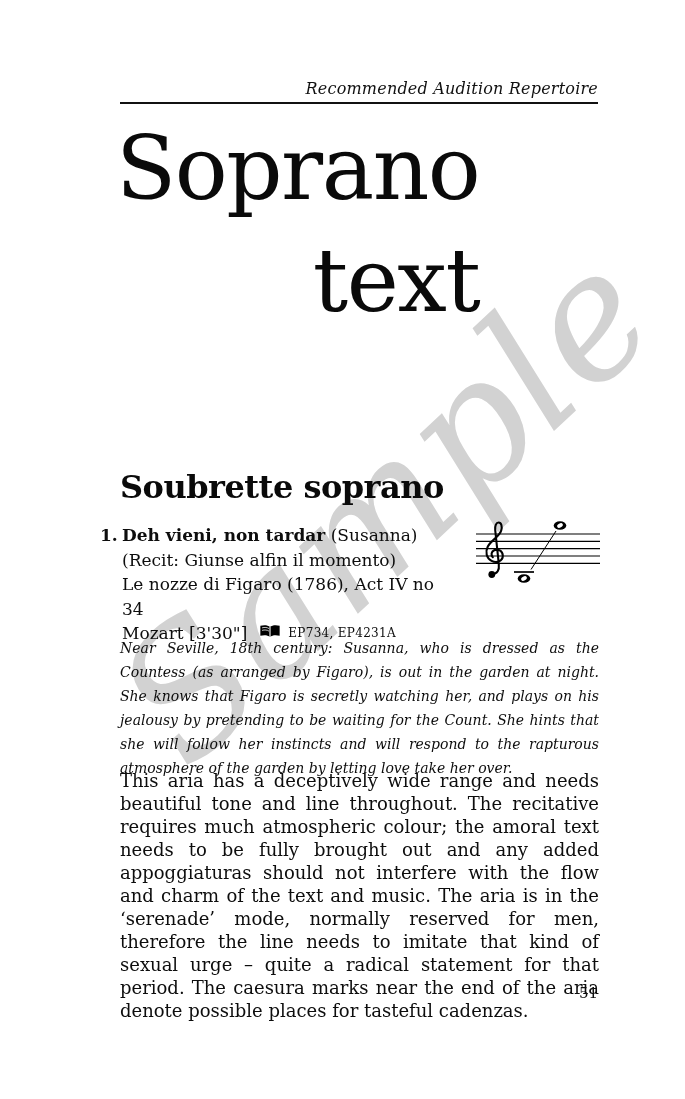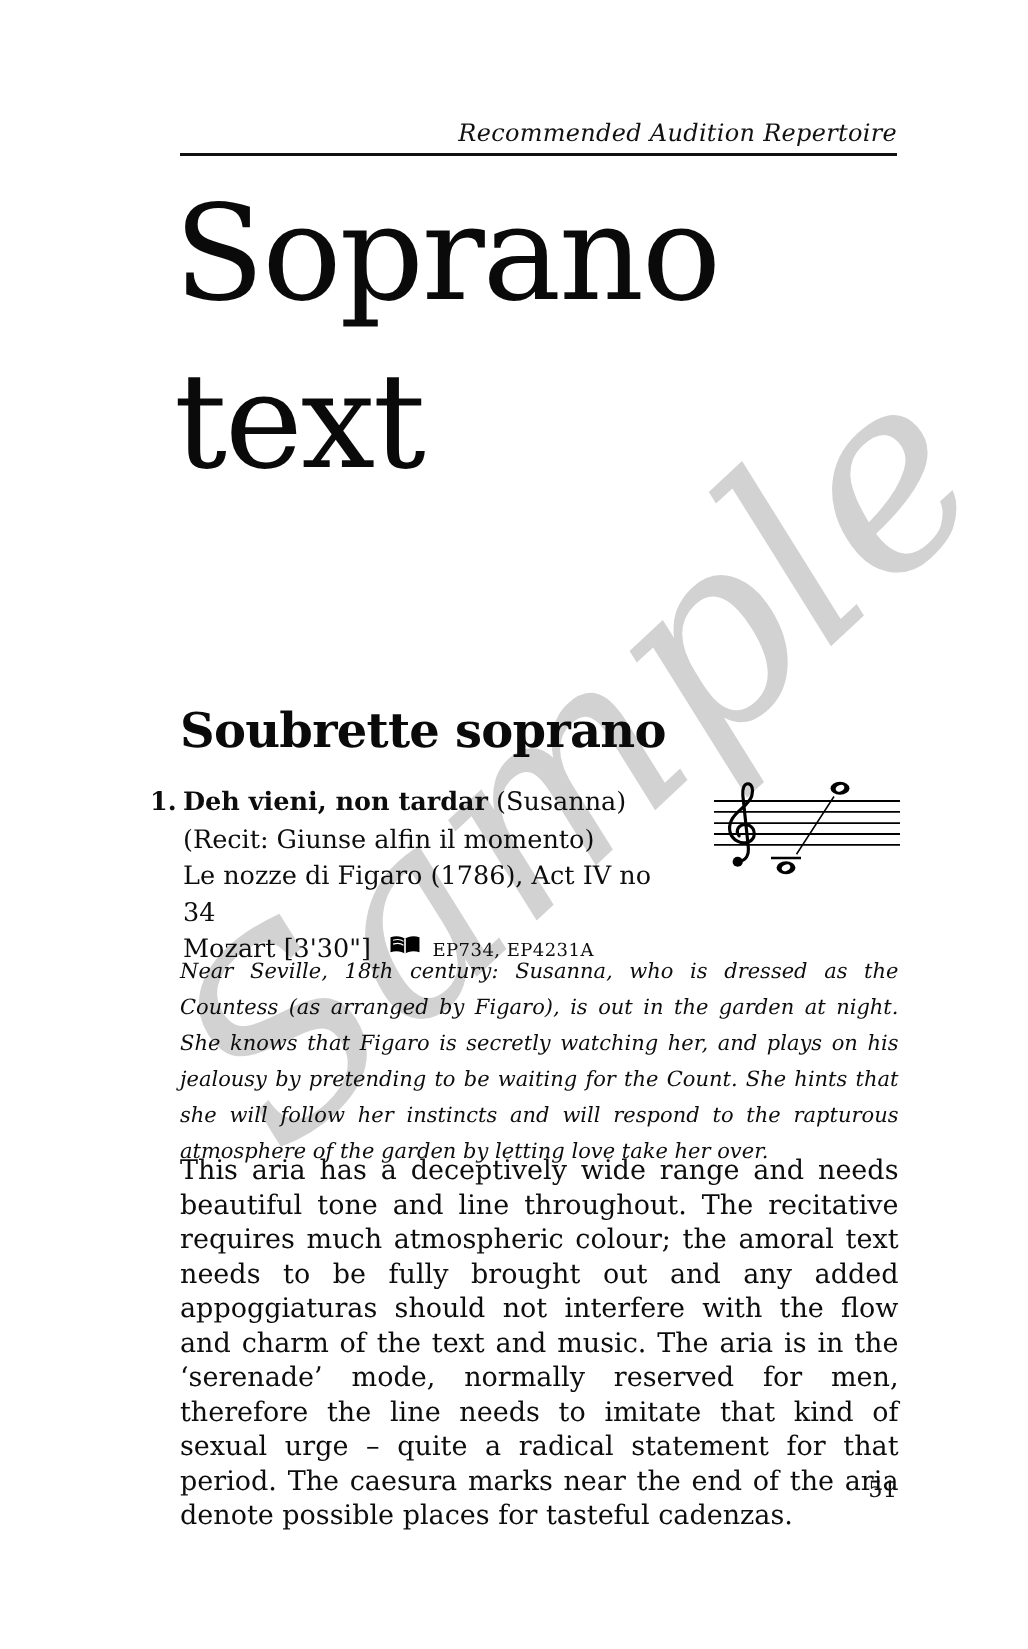--- a/index.html
+++ b/index.html
@@ -52,21 +52,21 @@
 
   .page-title {
     position: absolute;
     left: 116px;
     top: 113px;
     font-size: 88px;
     line-height: 112px;
     letter-spacing: -1.5px;
     color: #0a0a0a;
   }
-  .page-title div { white-space: nowrap; }
+  .page-title div { white-space: nowrap; text-align: right; }
 
   .section-heading {
     position: absolute;
     left: 120px;
     top: 468px;
     font-size: 32px;
     font-weight: bold;
     letter-spacing: -0.5px;
     color: #0a0a0a;
   }

